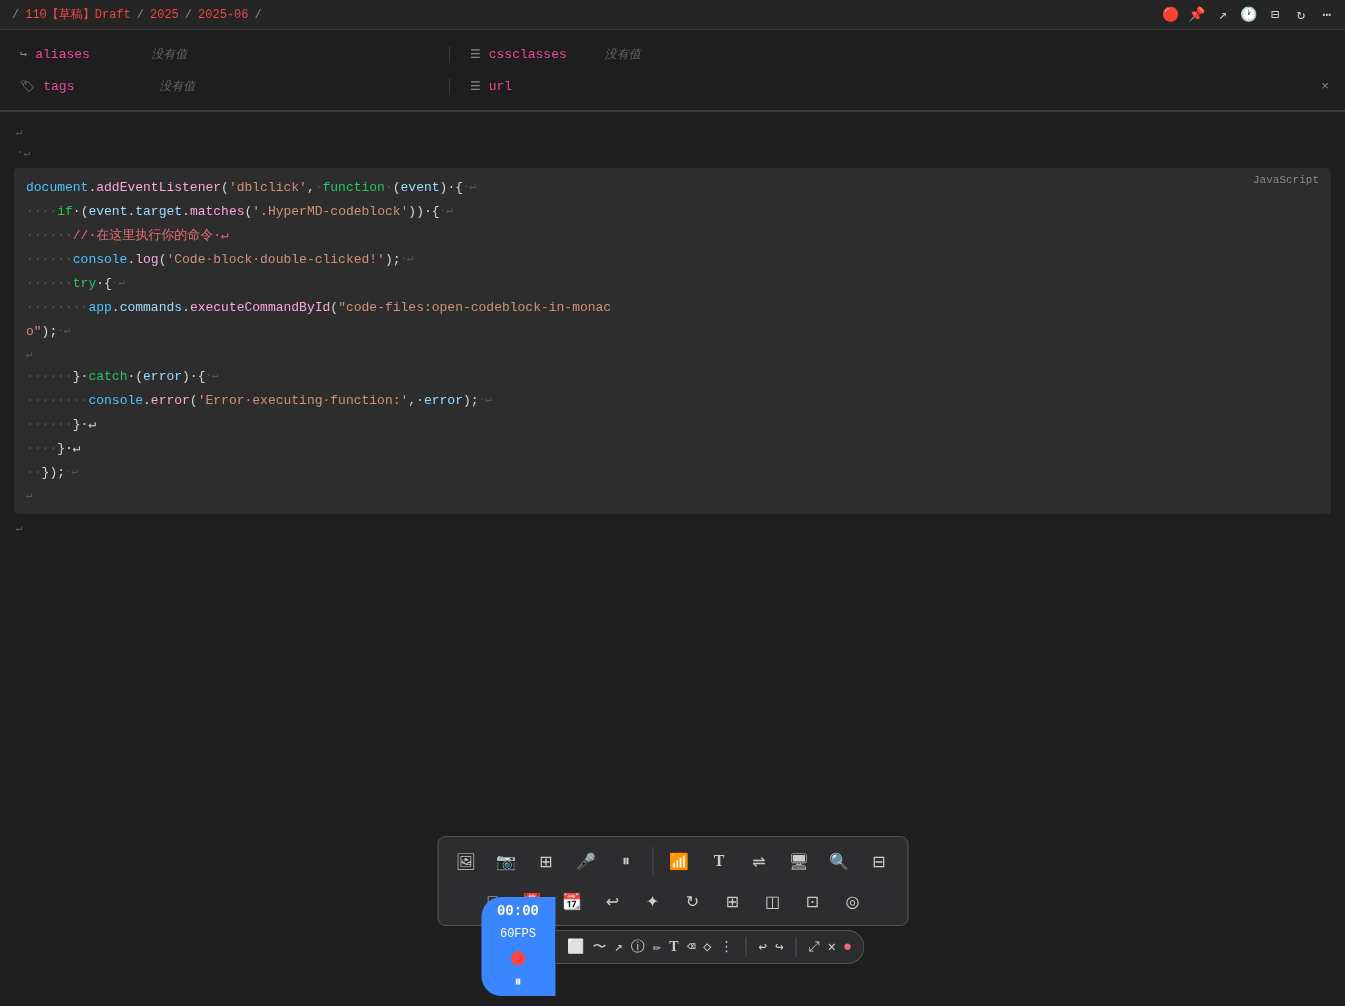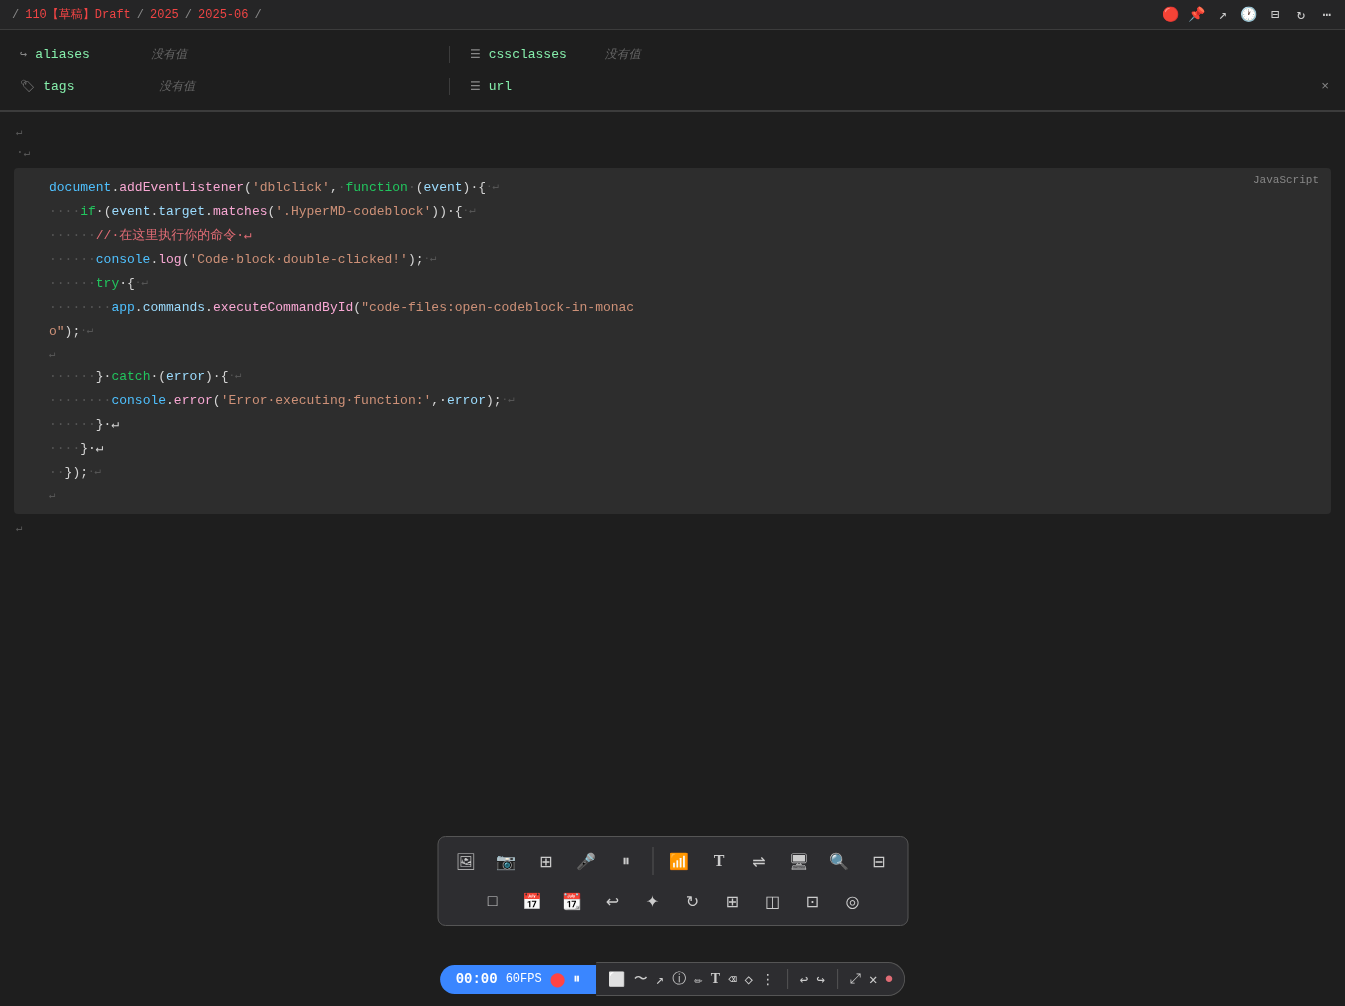--- a/index.html
+++ b/index.html
@@ -71,21 +71,21 @@
       display: flex;
       align-items: center;
       padding-left: 20px;
     }
     .meta-icon {
       margin-right: 8px;
       color: #888;
       font-size: 12px;
     }
     .meta-label {
-      color: #86efac;
+      color: #ec4899;
       min-width: 100px;
     }
     .meta-value {
       color: #666;
       font-style: italic;
       font-size: 12px;
     }
     .meta-close {
       color: #888;
       cursor: pointer;
@@ -125,21 +125,20 @@
       color: #888;
       font-size: 11px;
     }
     .code-line {
       display: flex;
       align-items: flex-start;
       padding: 1px 17px 1px 12px;
       line-height: 1.7;
       font-size: 13px;
       white-space: pre;
-      margin-left: 23px;
     }
     .dot-indent { color: #555; }
 
     
     .kw { color: #22c55e; }       
     .fn { color: #f9a8d4; }       
     .str { color: #ce9178; }      
     .prop { color: #9cdcfe; }     
     .obj { color: #4fc1ff; }      
     .cmt { color: #e06c75; }      
@@ -198,20 +197,21 @@
     }
     .rec-left {
       background: #3a86ff;
       border-radius: 20px 0 0 20px;
       padding: 6px 16px;
       display: flex;
       align-items: center;
       gap: 8px;
       color: #fff;
       font-size: 13px;
+      flex-direction: column;
     }
     .rec-right {
       background: #2d2d30;
       border: 1px solid #555;
       border-left: none;
       border-radius: 0 20px 20px 0;
       padding: 6px 12px;
       display: flex;
       align-items: center;
       gap: 8px;

